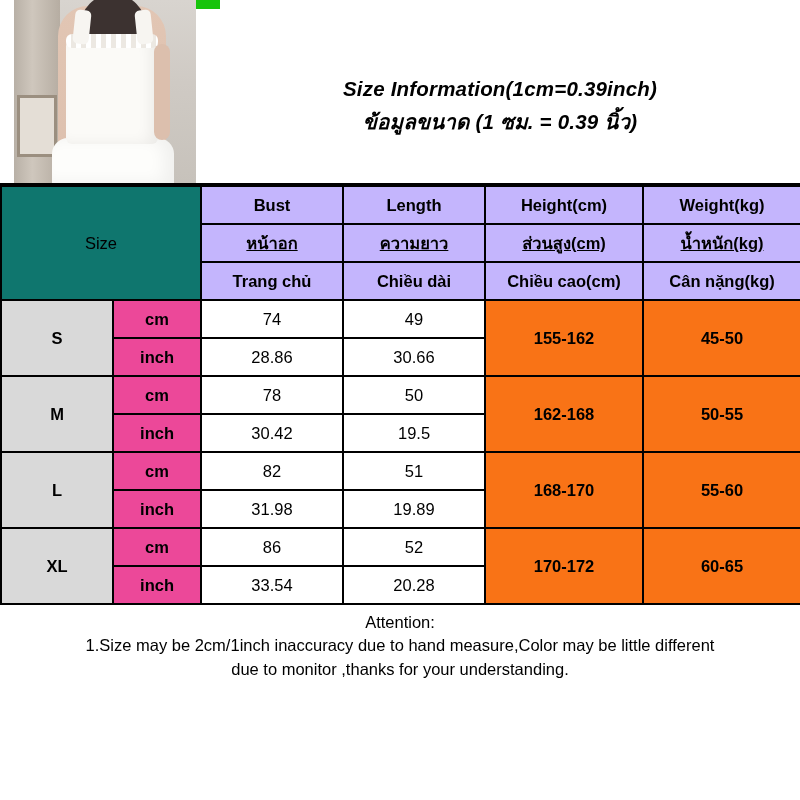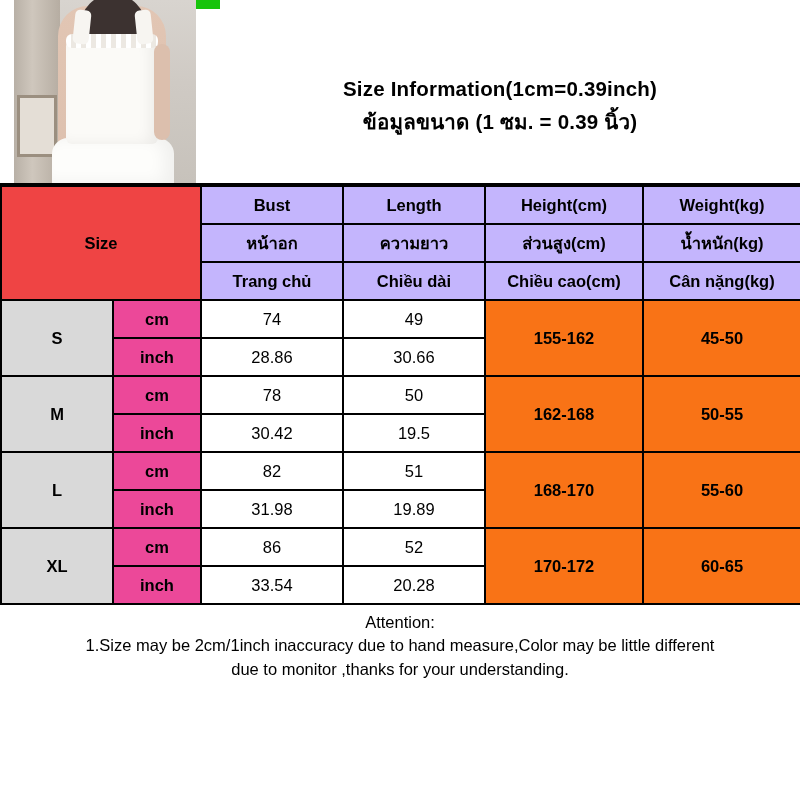--- a/index.html
+++ b/index.html
@@ -113,20 +113,21 @@
     position: absolute;
     left: 200px; top: 0;
     width: 600px; height: 183px;
     display: flex;
     flex-direction: column;
     align-items: center;
     justify-content: center;
     gap: 9px;
     padding-top: 28px;
     box-sizing: border-box;
+    font-style: italic;
   }
   .title-line {
     font-size: 20.5px;
     font-weight: bold;
     text-align: center;
     letter-spacing: 0.2px;
     line-height: 1.15;
   }
 
   
@@ -149,22 +150,22 @@
   .c4 { width: 142px; }
   .c5 { width: 158px; }
   .c6 { width: 158px; }
 
   td.hdr {
     background: #c4b5fd;
     font-weight: bold;
     font-size: 16px;
   }
   td.size-word {
-    background: #ef4444;
-    font-weight: bold;
+    background: #0f766e;
+    font-weight: normal;
     font-size: 26px;
   }
   td.size-letter {
     background: #d9d9d9;
     font-weight: bold;
     font-size: 19px;
   }
   td.unit {
     background: #ec4899;
     font-weight: bold;
@@ -172,21 +173,21 @@
   }
   td.val {
     background: #ffffff;
     font-size: 16.5px;
   }
   td.range {
     background: #f97316;
     font-size: 16.5px;
     font-weight: bold;
   }
-  .hdr-thai { font-size: 15.5px; }
+  .hdr-thai { font-size: 15.5px; text-decoration: underline; }
 
   
   .attention {
     box-sizing: border-box;
     width: 800px;
     padding: 6px 14px 0 14px;
     font-size: 16.5px;
     line-height: 1.35;
   }
   .attention div { margin: 0 0 1px 0; text-align: center; }

